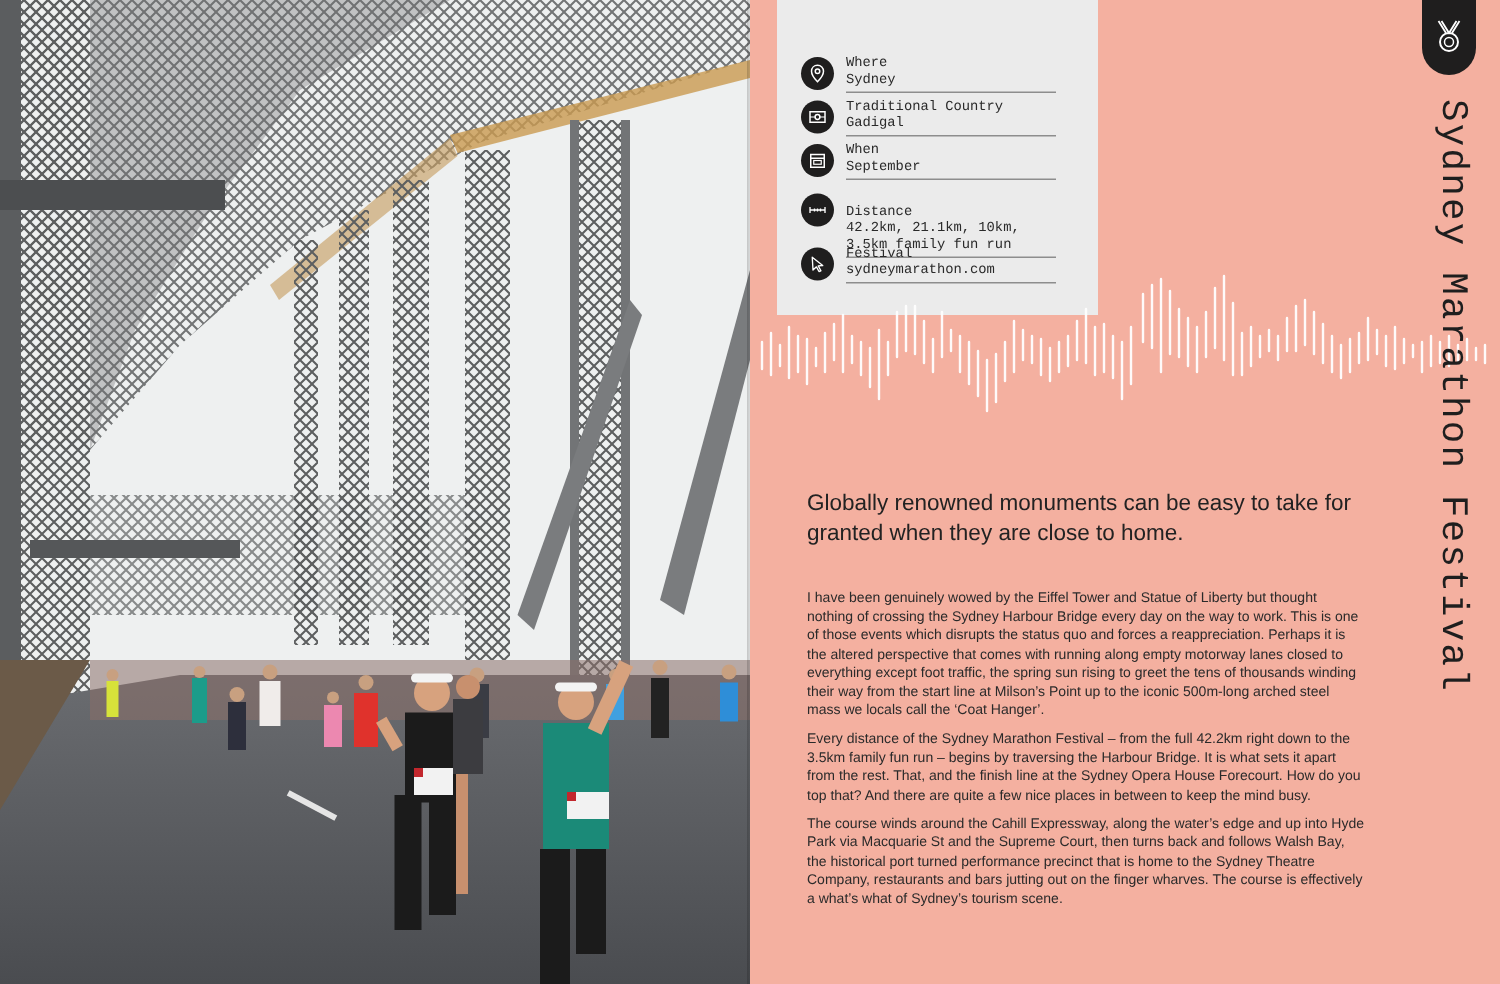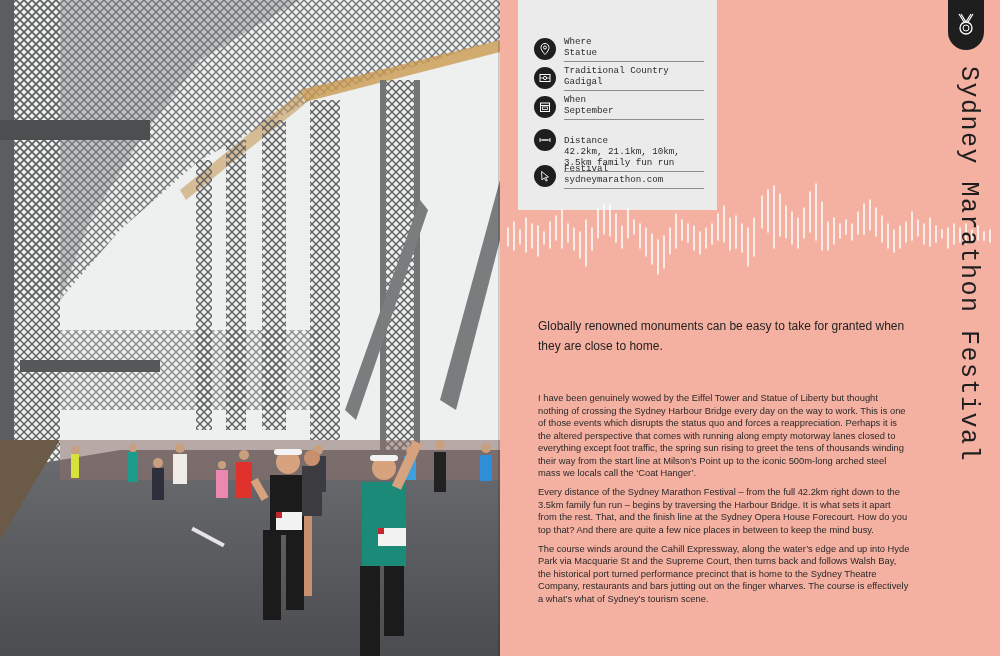--- a/index.html
+++ b/index.html
@@ -6,34 +6,34 @@
     body { width: 1000px; height: 656px; overflow: hidden; position: relative; background: #f4b0a0; font-family: "Liberation Sans", sans-serif; }
 
     
     .photo { position: absolute; left: 0; top: 0; width: 500px; height: 656px; overflow: hidden; background: #eceeee; }
     .photo svg { position: absolute; left: 0; top: 0; }
     .gutter { position: absolute; left: 498px; top: 0; width: 4px; height: 656px; background: linear-gradient(to right, rgba(0,0,0,0.18), rgba(0,0,0,0)); }
 
     
     .page { position: absolute; left: 500px; top: 0; width: 500px; height: 656px; background: #f4b0a0; }
 
-    .info-card { position: absolute; left: 18px; top: 0; width: 199px; height: 210px; background: #ebebeb; }
+    .info-card { position: absolute; left: 18px; top: 0; width: 199px; height: 210px; background: #ebebeb; padding-left: 15px; }
     .info-row { position: absolute; left: 16px; width: 168px; }
     .info-icon { position: absolute; left: 0; width: 22px; height: 22px; border-radius: 50%; background: #1f1e1e; display: flex; align-items: center; justify-content: center; }
     .info-icon svg { width: 14px; height: 14px; }
     .info-text { position: absolute; left: 30px; width: 140px; font-family: "Liberation Mono", monospace; font-size: 9.2px; line-height: 11px; color: #2a2a2a; border-bottom: 1px solid #8d8d8d; padding-bottom: 3px; }
     .info-text span { display: block; white-space: nowrap; }
 
     .wave { position: absolute; left: 0; top: 178px; width: 500px; height: 120px; }
 
     .tab-badge { position: absolute; left: 448px; top: 0; width: 36px; height: 50px; background: #1f1e1e; border-radius: 0 0 18px 18px; display: flex; align-items: center; justify-content: center; }
     .vertical-title { position: absolute; left: 450px; top: 66px; width: 34px; height: 440px; }
     .vertical-title span { position: absolute; left: 4px; top: 0; writing-mode: vertical-rl; font-family: "Liberation Mono", monospace; font-size: 25px; letter-spacing: 1.5px; color: #1e1e1e; white-space: nowrap; }
 
-    .intro { position: absolute; left: 38px; top: 316px; width: 380px; font-size: 12px; line-height: 20px; color: #222; }
+    .intro { position: absolute; left: 38px; top: 326px; width: 380px; font-size: 15px; line-height: 20px; color: #222; }
     .body-text { position: absolute; left: 38px; top: 392px; width: 372px; font-size: 9.35px; line-height: 12.5px; color: #2a2a2a; }
     .body-text p { margin: 0 0 6.5px 0; }
   </style>
 </head>
 <body>
 
 <div class="photo">
   <svg width="500" height="656" viewBox="0 0 500 656">
     <defs>
       <pattern id="lattice" width="8" height="8" patternUnits="userSpaceOnUse">
@@ -128,21 +128,21 @@
 
     <div class="info-row" style="top:36px;">
       <div class="info-icon" style="top:2px;">
         <svg viewBox="0 0 14 14">
             <path d="M7 1.5c-2.3 0-4 1.7-4 4 0 3 4 7 4 7s4-4 4-7c0-2.3-1.7-4-4-4z" fill="none" stroke="#fff" stroke-width="1"></path>
             <circle cx="7" cy="5.5" r="1.5" fill="none" stroke="#fff" stroke-width="1"></circle>
           </svg>
       </div>
       <div class="info-text" style="top:0;">
         <span>Where</span>
-        <span>Statue</span>
+        <span>Sydney</span>
       </div>
     </div>
 
     <div class="info-row" style="top:65px;">
       <div class="info-icon" style="top:2px;">
         <svg viewBox="0 0 14 14">
             <rect x="2" y="3.5" width="10" height="7" fill="none" stroke="#fff" stroke-width="1"></rect>
             <circle cx="7" cy="7" r="1.6" fill="none" stroke="#fff" stroke-width="1"></circle>
             <path d="M2 7h3.4M8.6 7H12" stroke="#fff" stroke-width="0.8"></path>
           </svg>

